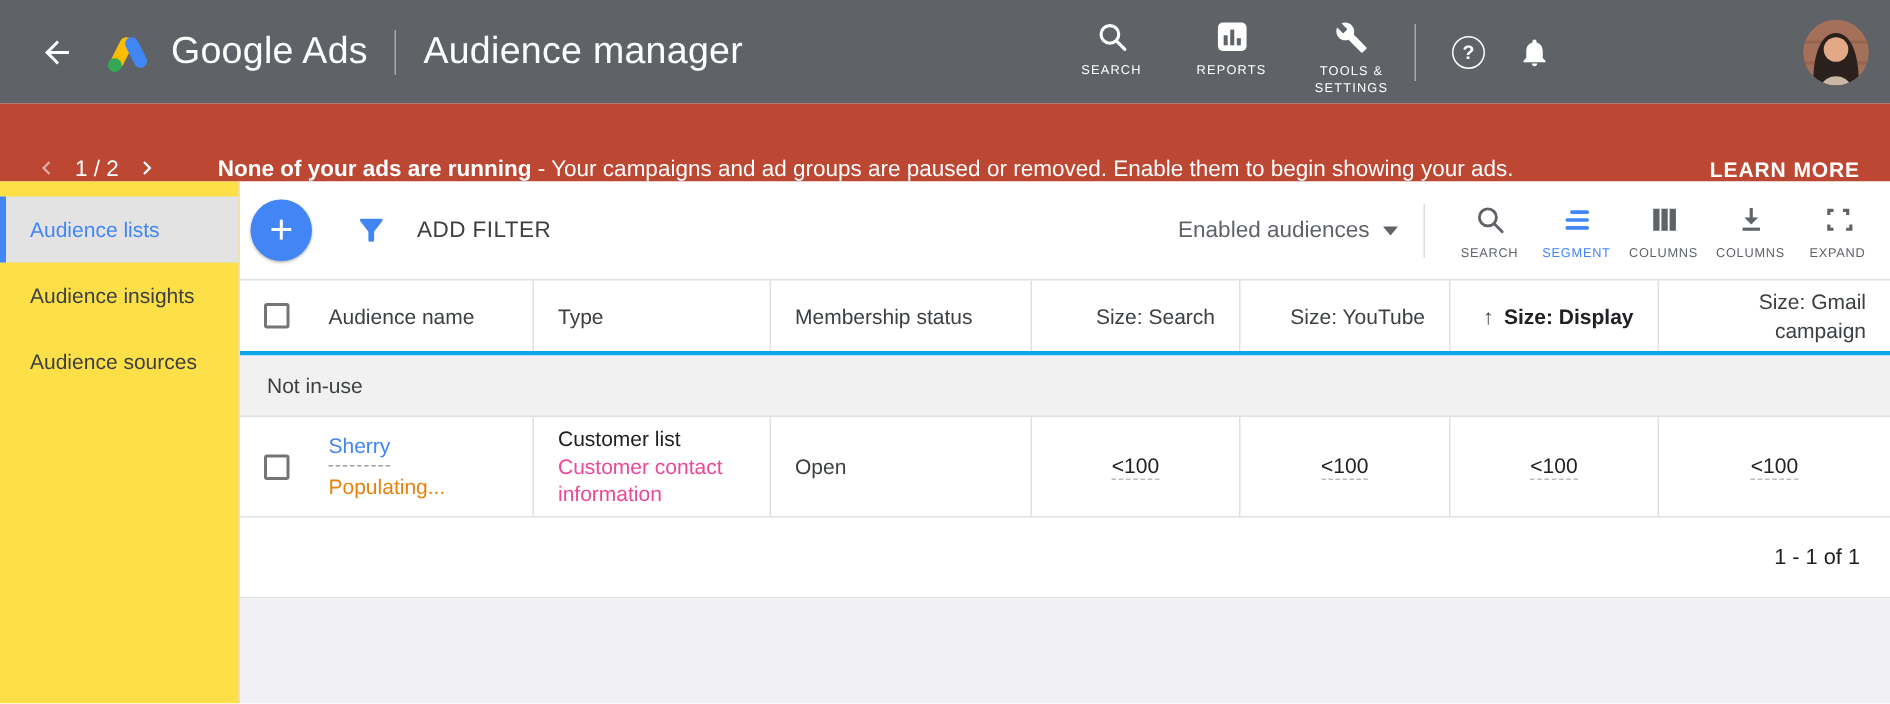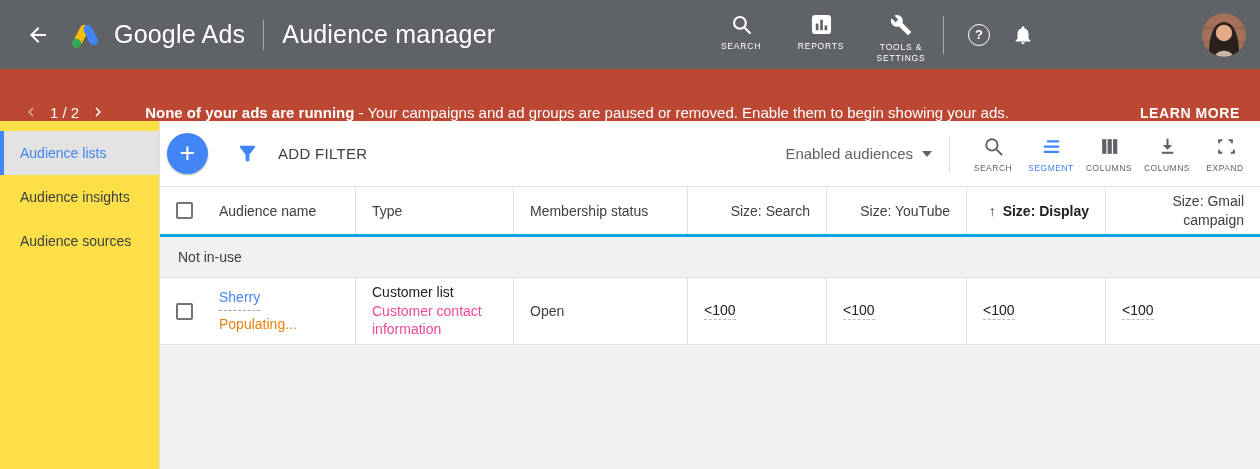--- a/index.html
+++ b/index.html
@@ -66,21 +66,21 @@
   .t-cell { padding:0 16px; display:flex; align-items:center; min-width:0; }
   .t-cell + .t-cell { border-left:1px solid #e0e0e0; }
   .t-head { height:50px; border-bottom:3px solid #0ea5e9; font-size:14px; color:#3c4043; }
   .t-head .t-cell.num { justify-content:flex-end; text-align:right; }
   .t-head .sorted { font-weight:700; color:#202124; }
   .sort-arrow { margin-right:7px; font-size:14px; color:#3c4043; font-weight:400; }
   .checkbox { width:17px; height:17px; border:2px solid #757575; border-radius:2px; background:#fff; cursor:pointer; flex:none; }
   .head-name-cell { gap:26px; }
   .group-row { height:41px; background:#f1f1f1; border-bottom:1px solid #e0e0e0; display:flex; align-items:center; padding-left:18px; font-size:14px; color:#3c4043; }
   .data-row { height:67px; border-bottom:1px solid #e0e0e0; font-size:14px; }
-  .data-row .t-cell.num { justify-content:flex-start; }
+  .data-row .t-cell.num { justify-content:center; }
   .name-stack { margin-left:26px; line-height:1.55; }
   .aud-link { color:#4285f4; cursor:pointer; border-bottom:1px dashed #9aa0a6; padding-bottom:1px; display:inline-block; }
   .populating { color:#e8820e; margin-top:3px; }
   .type-main { color:#202124; line-height:1.35; }
   .type-sub { color:#ec4899; line-height:1.35; }
   .num-val { border-bottom:1px dashed #bdbdbd; padding-bottom:1px; color:#202124; }
   .pagination { height:54px; display:flex; align-items:center; justify-content:flex-end; padding-right:20px; font-size:14.5px; font-weight:500; color:#202124; border-bottom:1px solid #e0e0e0; }
   .footer-strip { flex:1; background:#f1f1f3; }
 </style>
 </head>
@@ -317,15 +317,18 @@
           <span class="num-val">&lt;100</span>
         </div>
       <div class="t-cell num">
           <span class="num-val">&lt;100</span>
         </div>
       <div class="t-cell num">
           <span class="num-val">&lt;100</span>
         </div>
     </div>
 
+    <div class="pagination">
+      <span>1 - 1 of 1</span>
+    </div>
     <div class="footer-strip"></div>
   </div>
 </div>
 
 </body></html>

